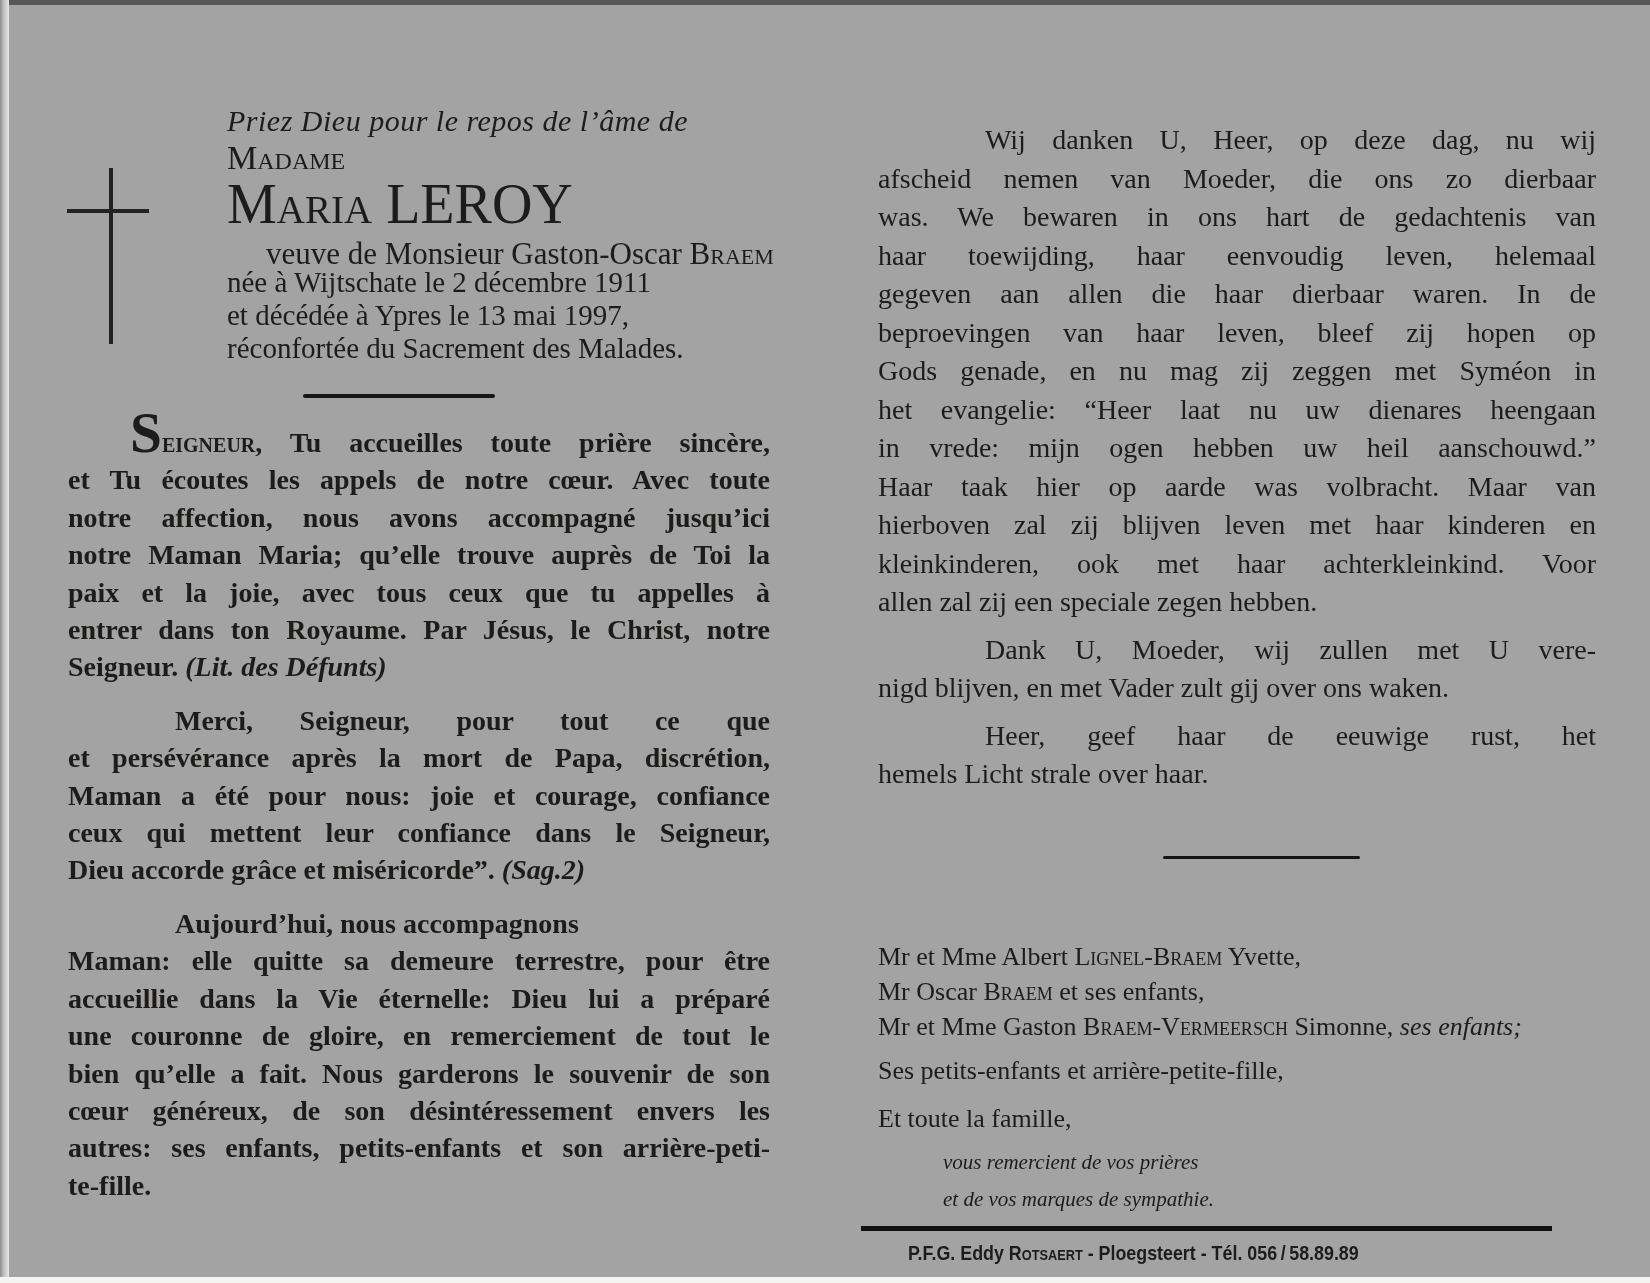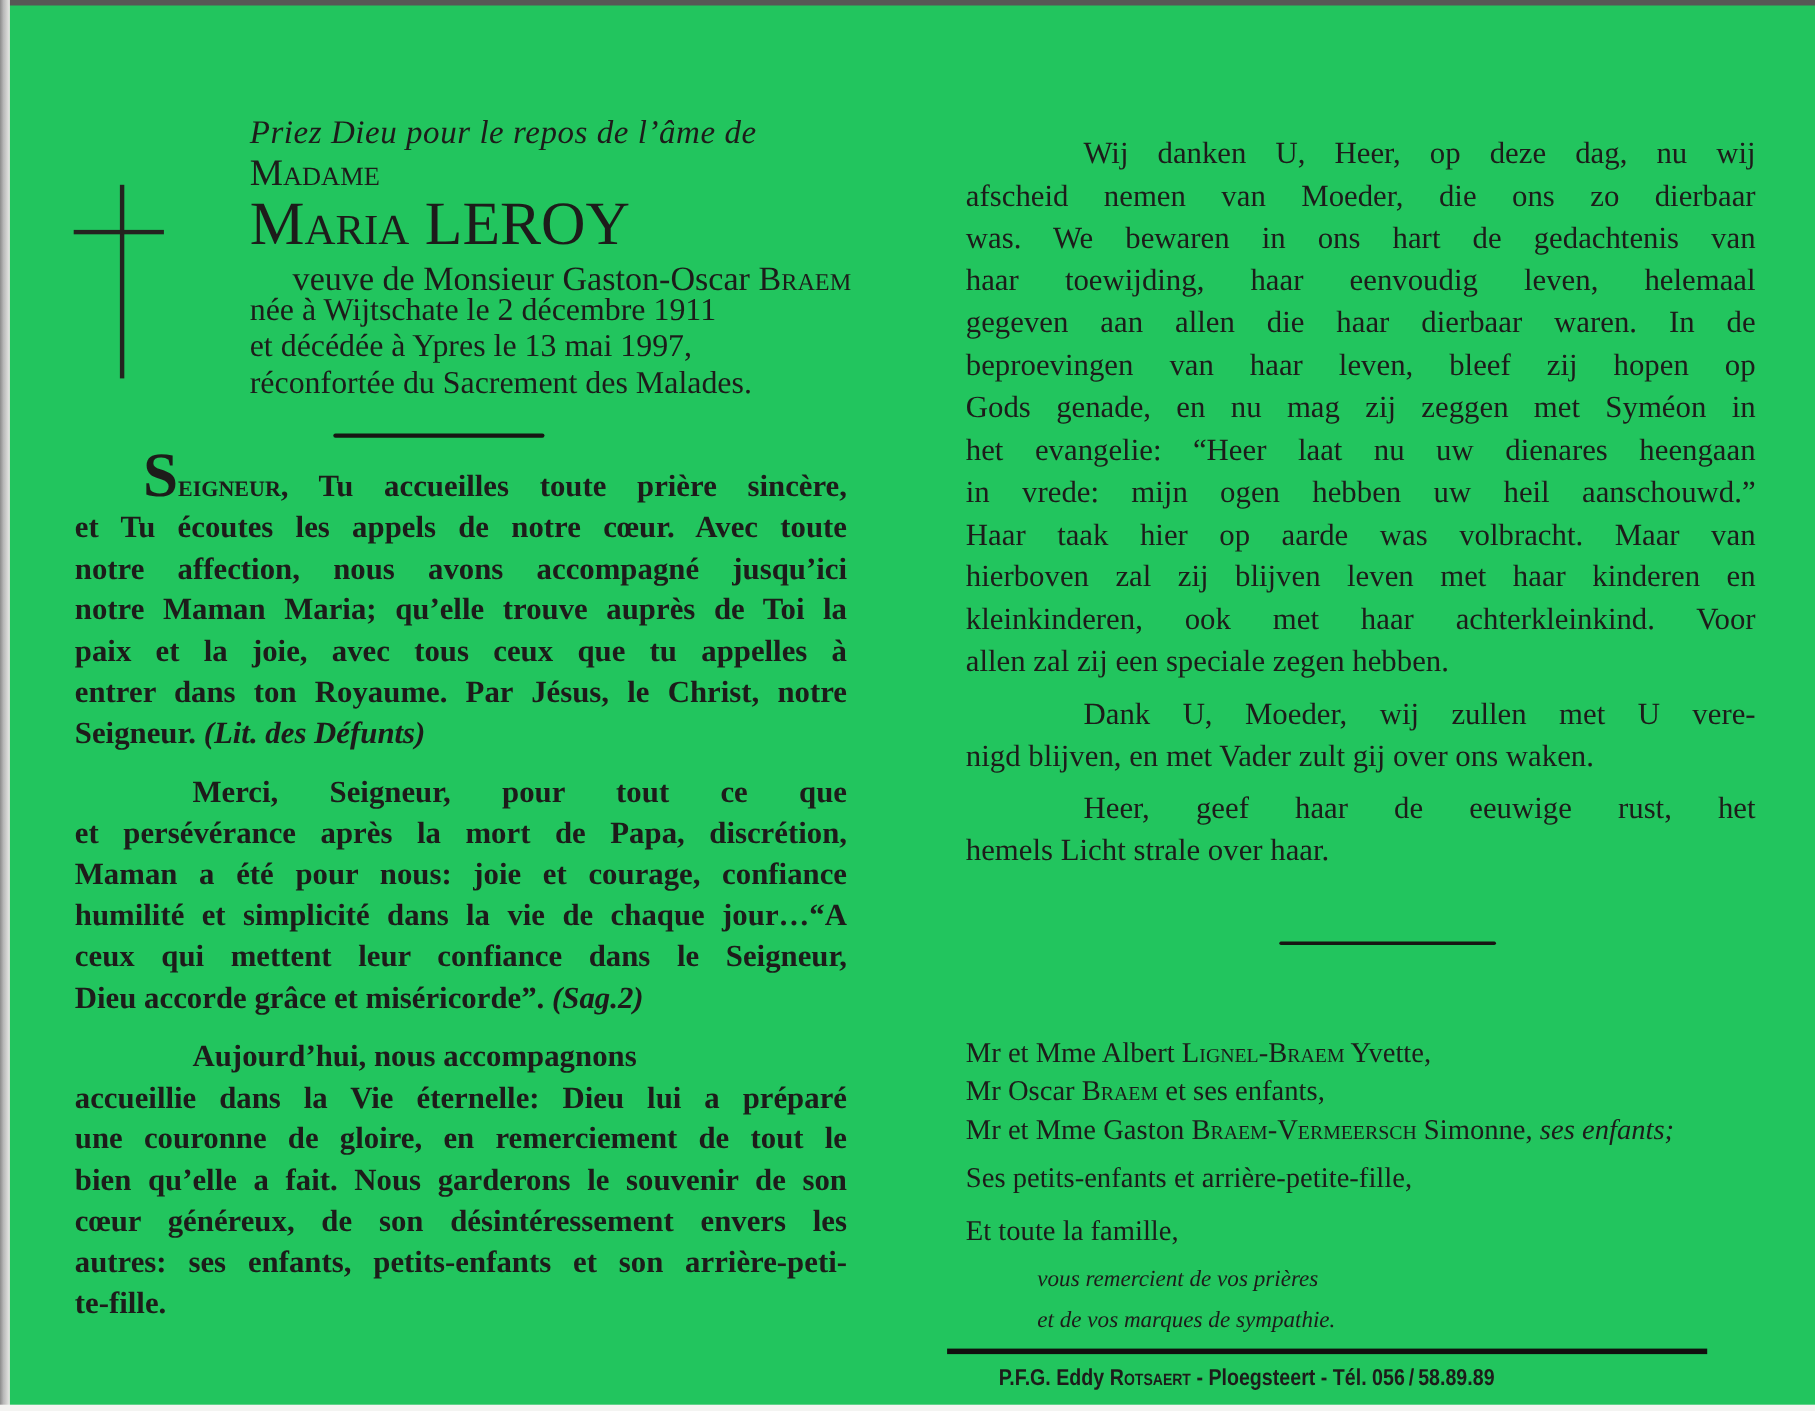--- a/index.html
+++ b/index.html
@@ -1,19 +1,19 @@
 <!DOCTYPE html>
 <html><head>
 <meta charset="utf-8">
 <style>
   html,body{margin:0;padding:0;background:#c9c9c9;}
   .page{
     position:relative;
     width:1650px;height:1283px;
-    background:#22c55e;
+    background:#a3a3a3;
     font-family:"Liberation Serif","DejaVu Serif",serif;
     color:#1d1c1a;
     overflow:hidden;
   }
   
   .edge-top{position:absolute;left:0;top:0;width:1650px;height:5px;background:#565855;}
   .edge-left{position:absolute;left:0;top:0;width:9px;height:1283px;
     background:linear-gradient(90deg,#8c8c8c 0%,#b8b8b8 35%,#e8e9e6 100%);}
   .edge-bottom{position:absolute;left:0;bottom:0;width:1650px;height:6px;background:#f4f4f2;}
 
@@ -97,26 +97,26 @@
         <div class="line j">notre affection, nous avons accompagné jusqu’ici</div>
         <div class="line j">notre Maman Maria; qu’elle trouve auprès de Toi la</div>
         <div class="line j">paix et la joie, avec tous ceux que tu appelles à</div>
         <div class="line j">entrer dans ton Royaume. Par Jésus, le Christ, notre</div>
         <div class="line"><span>Seigneur. </span><span class="it">(Lit. des Défunts)</span></div>
       </div>
       <div class="para">
         <div class="line j" style="padding-left: 107px;">Merci, Seigneur, pour tout ce que</div>
         <div class="line j">et persévérance après la mort de Papa, discrétion,</div>
         <div class="line j">Maman a été pour nous: joie et courage, confiance</div>
-        <div class="line j">humilité et simplicité dans la vie de chaque jour…“A</div>
         <div class="line j">ceux qui mettent leur confiance dans le Seigneur,</div>
         <div class="line"><span>Dieu accorde grâce et miséricorde”. </span><span class="it">(Sag.2)</span></div>
       </div>
       <div class="para">
         <div class="line" style="padding-left: 107px;">Aujourd’hui, nous accompagnons</div>
+        <div class="line j">Maman: elle quitte sa demeure terrestre, pour être</div>
         <div class="line j">accueillie dans la Vie éternelle: Dieu lui a préparé</div>
         <div class="line j">une couronne de gloire, en remerciement de tout le</div>
         <div class="line j">bien qu’elle a fait. Nous garderons le souvenir de son</div>
         <div class="line j">cœur généreux, de son désintéressement envers les</div>
         <div class="line j">autres: ses enfants, petits-enfants et son arrière-peti-</div>
         <div class="line">te-fille.</div>
       </div>
     </div>
   <div class="body-col dutch">
       <div class="para">

